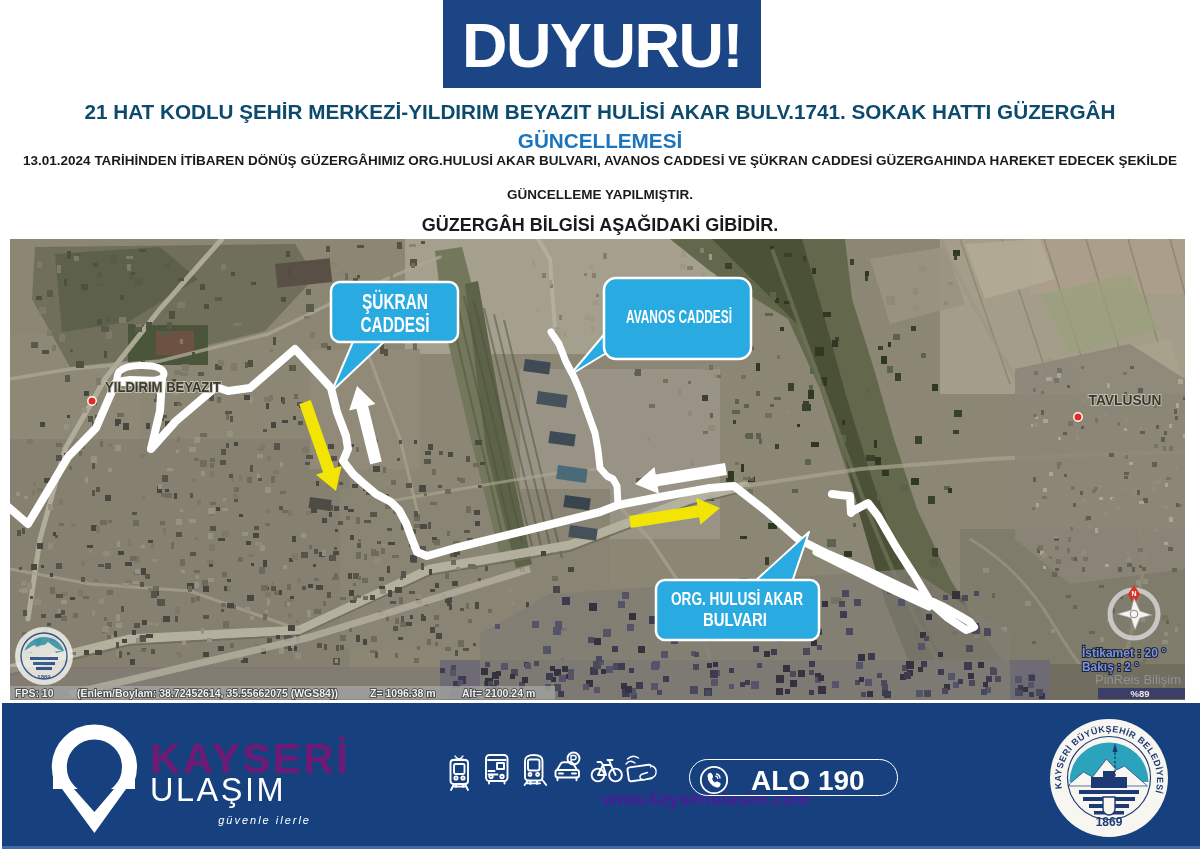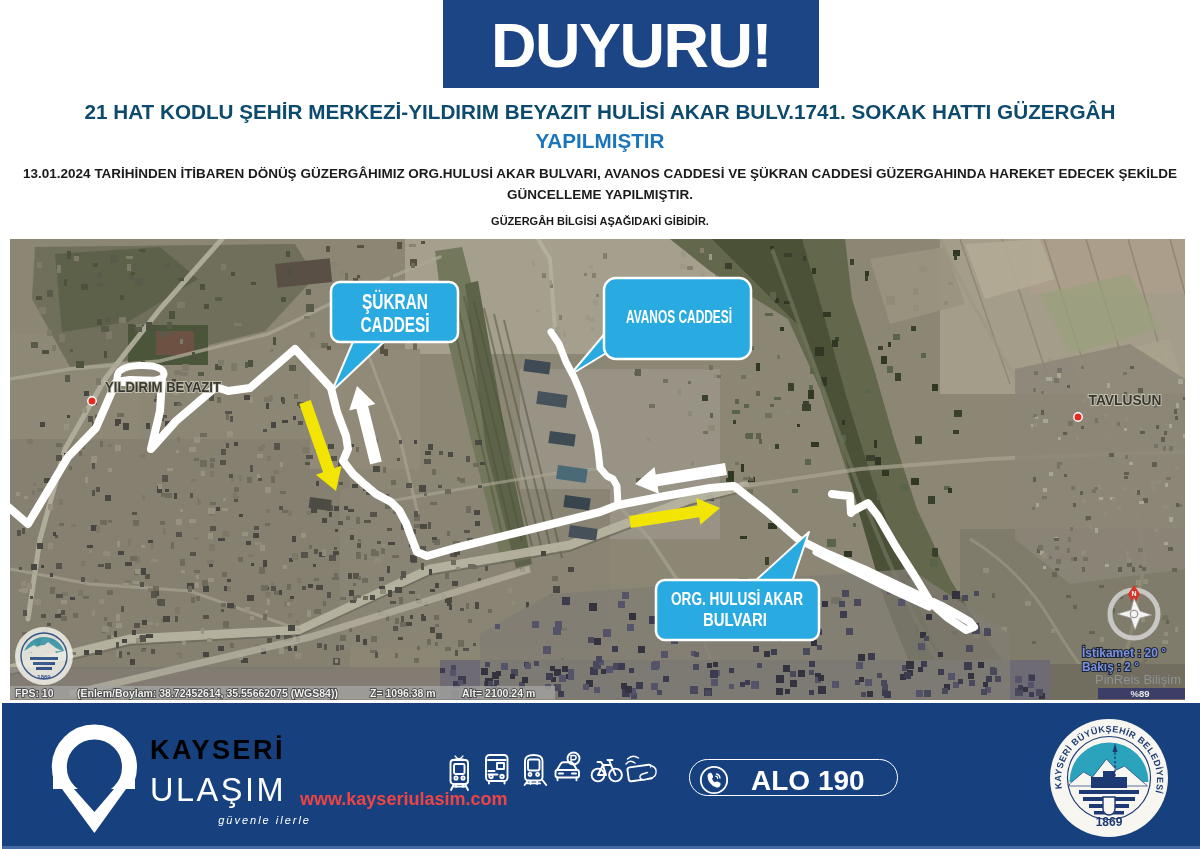--- a/index.html
+++ b/index.html
@@ -1,31 +1,31 @@
 <!DOCTYPE html>
 <html><head><meta charset="utf-8">
 <style>
 html,body{margin:0;padding:0;background:#fff;}
 body{width:1200px;height:849px;position:relative;overflow:hidden;font-family:"Liberation Sans",sans-serif;}
 .abs{position:absolute;}
 .ctr{left:0;width:1200px;text-align:center;white-space:nowrap;}
 </style></head>
 <body>
 
-<div class="abs" style="left:443px;top:0;width:376px;height:88px;background:#1c4586;color:#fff;font-weight:bold;font-size:63px;text-align:center;line-height:91px;letter-spacing:-1.5px;">DUYURU!</div>
+<div class="abs" style="left:443px;top:0;width:318px;height:88px;background:#1c4586;color:#fff;font-weight:bold;font-size:63px;text-align:center;line-height:91px;letter-spacing:-1.5px;">DUYURU!</div>
 
 <div class="abs ctr" style="top:100px;color:#0c4a6e;font-weight:bold;font-size:20.7px;">21 HAT KODLU ŞEHİR MERKEZİ-YILDIRIM BEYAZIT HULİSİ AKAR BULV.1741. SOKAK HATTI GÜZERGÂH</div>
 
-<div class="abs ctr" style="top:129px;color:#1b74bc;font-weight:bold;font-size:20.7px;">YAPILMIŞTIR</div>
-
-<div class="abs ctr" style="top:166px;color:#1a1a1a;font-weight:bold;font-size:13.5px;">13.01.2024 TARİHİNDEN İTİBAREN DÖNÜŞ GÜZERGÂHIMIZ ORG.HULUSİ AKAR BULVARI, AVANOS CADDESİ VE ŞÜKRAN CADDESİ GÜZERGAHINDA HAREKET EDECEK ŞEKİLDE</div>
+<div class="abs ctr" style="top:129px;color:#1b74bc;font-weight:bold;font-size:20.7px;">GÜNCELLEMESİ</div>
+
+<div class="abs ctr" style="top:153px;color:#1a1a1a;font-weight:bold;font-size:13.5px;">13.01.2024 TARİHİNDEN İTİBAREN DÖNÜŞ GÜZERGÂHIMIZ ORG.HULUSİ AKAR BULVARI, AVANOS CADDESİ VE ŞÜKRAN CADDESİ GÜZERGAHINDA HAREKET EDECEK ŞEKİLDE</div>
 
 <div class="abs ctr" style="top:187px;color:#1a1a1a;font-weight:bold;font-size:13.5px;">GÜNCELLEME YAPILMIŞTIR.</div>
 
-<div class="abs ctr" style="top:215px;color:#1a1a1a;font-weight:bold;font-size:11px;">GÜZERGÂH BİLGİSİ AŞAĞIDAKİ GİBİDİR.</div>
+<div class="abs ctr" style="top:215px;color:#1a1a1a;font-weight:bold;font-size:18px;">GÜZERGÂH BİLGİSİ AŞAĞIDAKİ GİBİDİR.</div>
 
 <svg width="1175" height="461" viewBox="0 0 1175 461" style="position:absolute;left:10px;top:239px">
     <rect x="0" y="0" width="1175" height="461" fill="#8c8675"></rect>
     <rect x="395" y="0" width="310" height="115" fill="#a59f8e"></rect>
     <rect x="510" y="130" width="200" height="170" fill="#989384"></rect>
     <rect x="930" y="0" width="245" height="155" fill="#a39d8a"></rect>
     <rect x="1020" y="0" width="155" height="55" fill="#ab9f8c"></rect>
     <rect x="0" y="95" width="130" height="130" fill="#8e8977"></rect>
     <rect x="0" y="200" width="340" height="230" fill="#868070"></rect>
     <rect x="330" y="250" width="270" height="160" fill="#8a8474"></rect>
@@ -1409,21 +1409,21 @@
 <g fill="none">
 <circle cx="47.4" cy="47" r="35.1" stroke="#fff" stroke-width="15"></circle>
 <rect x="0" y="69" width="95" height="51" fill="#17407f"></rect>
 <rect x="6" y="57" width="13" height="12" fill="#fff"></rect>
 <rect x="75" y="57" width="13" height="12" fill="#fff"></rect>
 <polygon points="15,69 79,69 47.4,113" fill="#fff"></polygon>
 <polygon points="27,69 67,69 47.4,92" fill="#17407f"></polygon>
 </g>
 </svg>
 
-<div class="abs" style="left:150px;top:735px;color:#000000;font-weight:bold;font-size:27px;letter-spacing:2.5px;">KAYSERİ</div>
+<div class="abs" style="left:150px;top:735px;color:#701a75;font-weight:bold;font-size:42px;letter-spacing:2.5px;">KAYSERİ</div>
 
 <div class="abs" style="left:150px;top:772px;color:#fff;font-weight:normal;font-size:32.5px;letter-spacing:2.5px;">ULAŞIM</div>
 
 <div class="abs" style="left:150px;top:814px;width:161px;text-align:right;color:#fff;font-style:italic;font-weight:normal;font-size:11px;letter-spacing:2px;white-space:nowrap;">güvenle ilerle</div>
 
 <svg width="680" height="60" viewBox="440 740 680 60" style="position:absolute;left:440px;top:740px">
     <g stroke="#fff" stroke-width="1.9" fill="none" stroke-linecap="round" stroke-linejoin="round">
       <g transform="translate(448,746)">
         <path d="M4,14 q7,-3 14,0" stroke-width="1.2"></path>
         <path d="M7,10 l4,4 m4,-4 l-4,4" stroke-width="1.2"></path>
@@ -1462,21 +1462,21 @@
         <path d="M7,25 l5,-10 h8 l4.5,10 M12,15 l3,10 h-8 M18,10 l2,5 m-3.5,-5 h5 M12,15 l-2,-3 h-3.5"></path>
       </g>
       <g transform="translate(624,756)">
         <path d="M2,8 q4,-5 9,-1 m-7.5,-4 q5,-5 11,-1" stroke-width="1.4"></path>
         <rect x="4" y="10" width="24" height="14" rx="2.5" transform="rotate(-8 16 17)"></rect>
         <path d="M28,10 q5,2 4,7 q-0.5,4 -5,5 l-6,1.5 q-4,1 -5,-2 q-0.5,-2.5 2.5,-3.5 l5,-1.5" fill="#17407f" stroke="#fff" stroke-width="1.4"></path>
       </g>
     </g>
   </svg>
 
-<div class="abs" style="left:300px;top:789px;width:510px;text-align:left;color:#ef4444;font-weight:bold;font-size:18px;">www.kayseriulasim.com</div>
+<div class="abs" style="left:300px;top:789px;width:510px;text-align:right;color:#4c1d95;font-weight:bold;font-size:18px;">www.kayseriulasim.com</div>
 
 <div class="abs" style="left:689px;top:759px;width:209px;height:37px;border:1.6px solid #fff;border-radius:20px;box-sizing:border-box;"></div>
 <svg width="30" height="30" viewBox="0 0 30 30" style="position:absolute;left:699px;top:765px">
 
 <circle cx="15" cy="15" r="13.2" fill="none" stroke="#fff" stroke-width="1.8"></circle>
 <path d="M9.5,8.5 q2.5,-1.5 3.5,0.5 l1,2 q0.5,1.5 -1,2.5 q0.5,2.5 3,4 q1,-1.5 2.5,-1 l2,1 q2,1 0.5,3.5 q-1,2 -3.5,1.5 q-4,-1 -6.5,-4.5 q-2.5,-3.5 -2.5,-7 q0,-2 1.5,-3 Z" fill="#fff"></path>
 <path d="M17.5,9 q3,0.5 3.5,4 m-4.2,-1.8 q1.6,0.3 2,2.2" stroke="#fff" stroke-width="1.3" fill="none" stroke-linecap="round"></path>
 </svg>
 
 <div class="abs" style="left:751px;top:765px;color:#fff;font-weight:bold;font-size:28px;">ALO 190</div>

